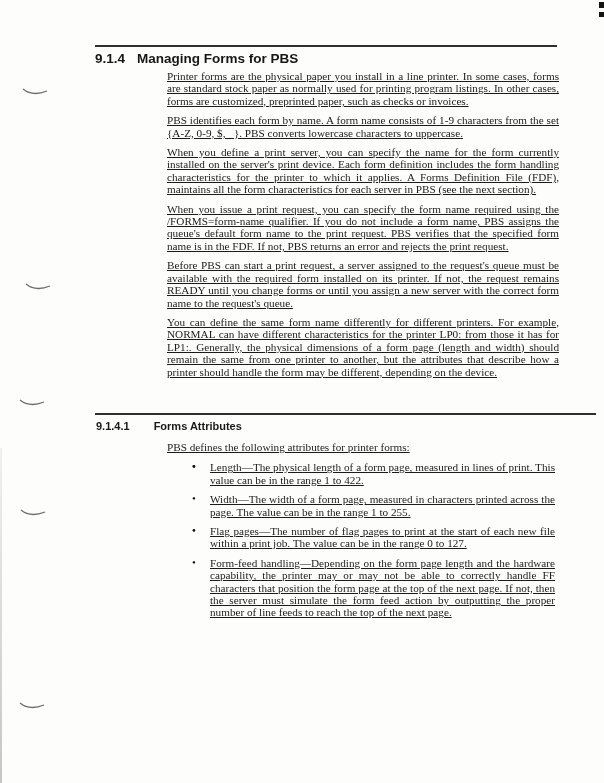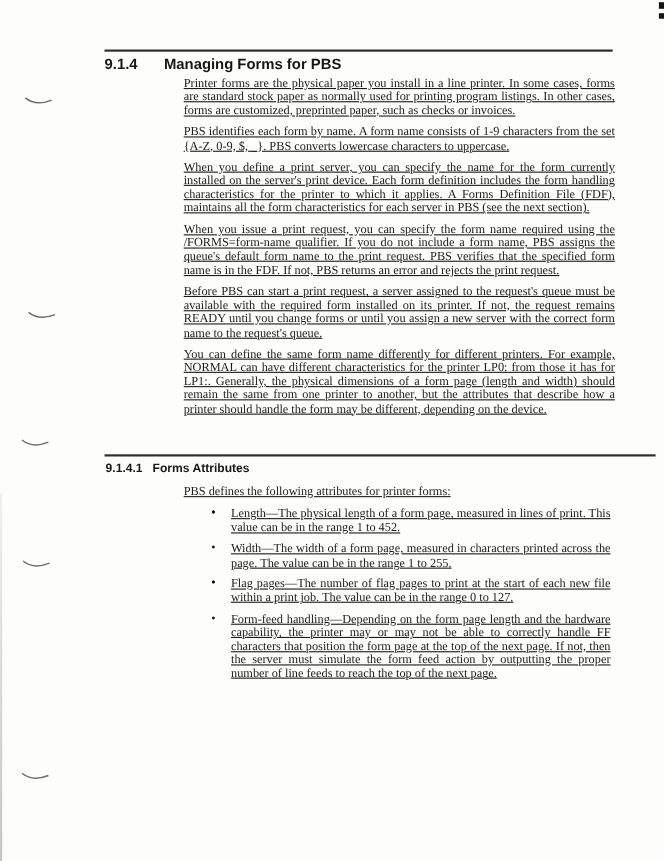--- a/index.html
+++ b/index.html
@@ -13,28 +13,28 @@
     color: #1b1b1b;
   }
   
   .rule { position: absolute; background: #2f2f2f; height: 2px; }
   .rule-top { left: 95px; top: 45px; width: 462px; }
   .rule-sub { left: 95px; top: 413px; width: 501px; height: 1.6px; }
 
   
   .sec-heading {
     position: absolute; left: 95px; top: 51px;
-    display: flex; gap: 24px;
+    display: flex; gap: 12px;
     font-family: "Liberation Sans", sans-serif;
     font-weight: bold; font-size: 13.5px; color: #161616;
     white-space: nowrap;
   }
   .subsec-heading {
     position: absolute; left: 96px; top: 420px;
-    display: flex; gap: 9px;
+    display: flex; gap: 24px;
     font-family: "Liberation Sans", sans-serif;
     font-weight: bold; font-size: 11px; color: #191919;
     white-space: nowrap;
   }
 
   
   .body-col {
     position: absolute; left: 167px; width: 392px;
     font-size: 11.2px; line-height: 12.4px;
     text-align: justify;
@@ -108,21 +108,21 @@
     <p class="intro">PBS defines the following attributes for printer forms:</p>
     <ul class="attr-list">
       <li>
         <span class="bullet">•</span>
       </li>
       <li>
         <span class="bullet">•</span>
       </li>
       <li>
         <span class="bullet">•</span>
-        <span>Length—The physical length of a form page, measured in lines of print. This value can be in the range 1 to 452.</span>
+        <span>Length—The physical length of a form page, measured in lines of print. This value can be in the range 1 to 422.</span>
       </li>
       <li>
         <span class="bullet">•</span>
         <span>Width—The width of a form page, measured in characters printed across the page. The value can be in the range 1 to 255.</span>
       </li>
       <li>
         <span class="bullet">•</span>
       </li>
       <li>
         <span class="bullet">•</span>

